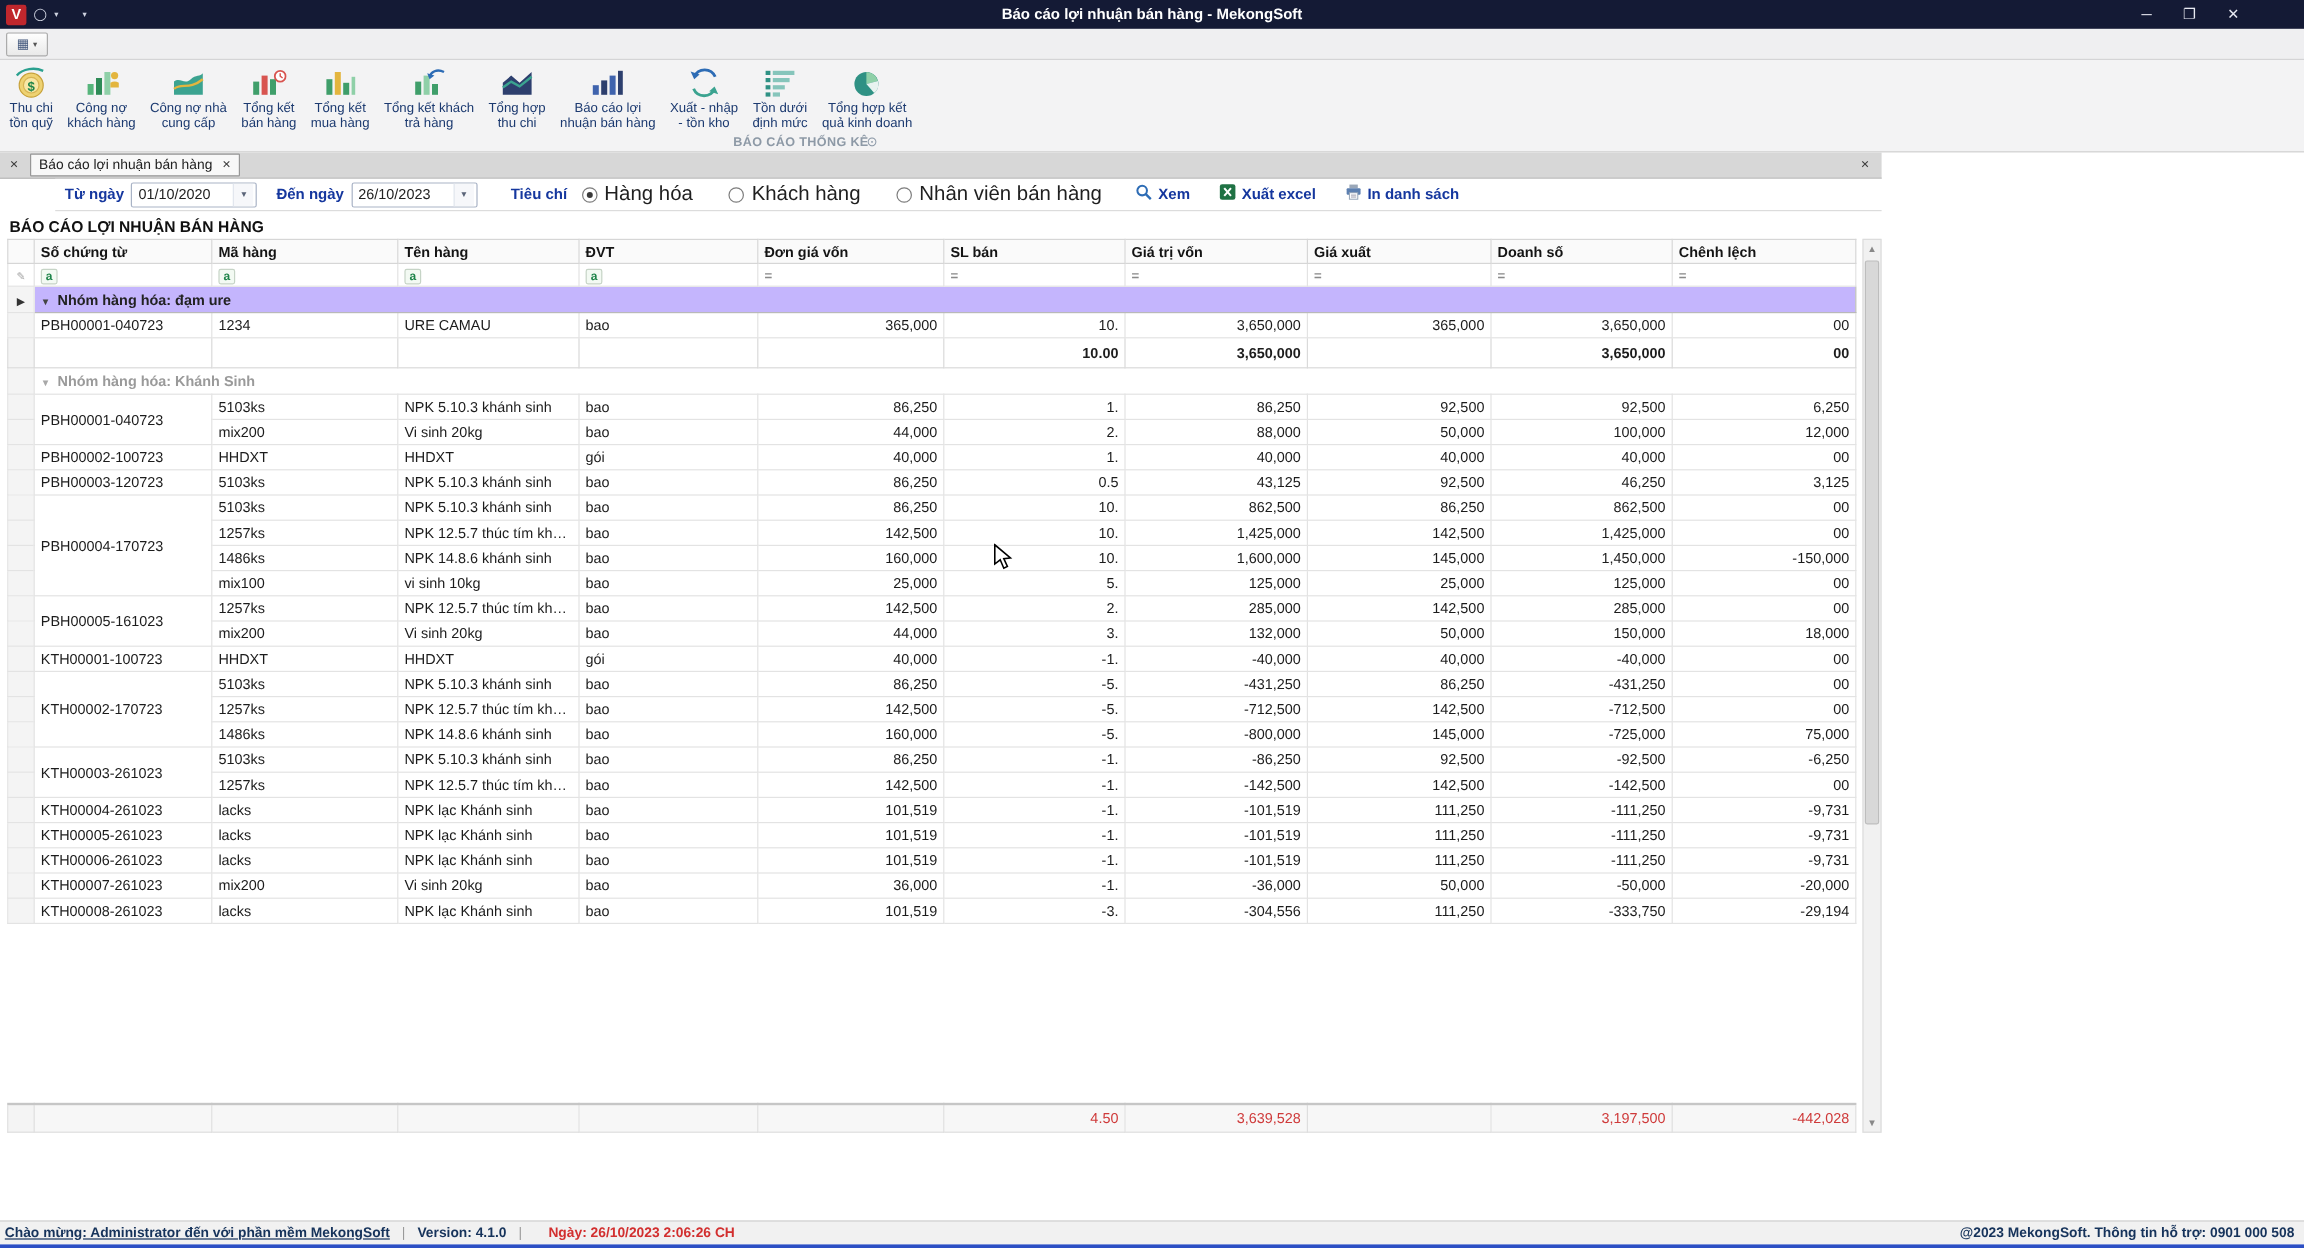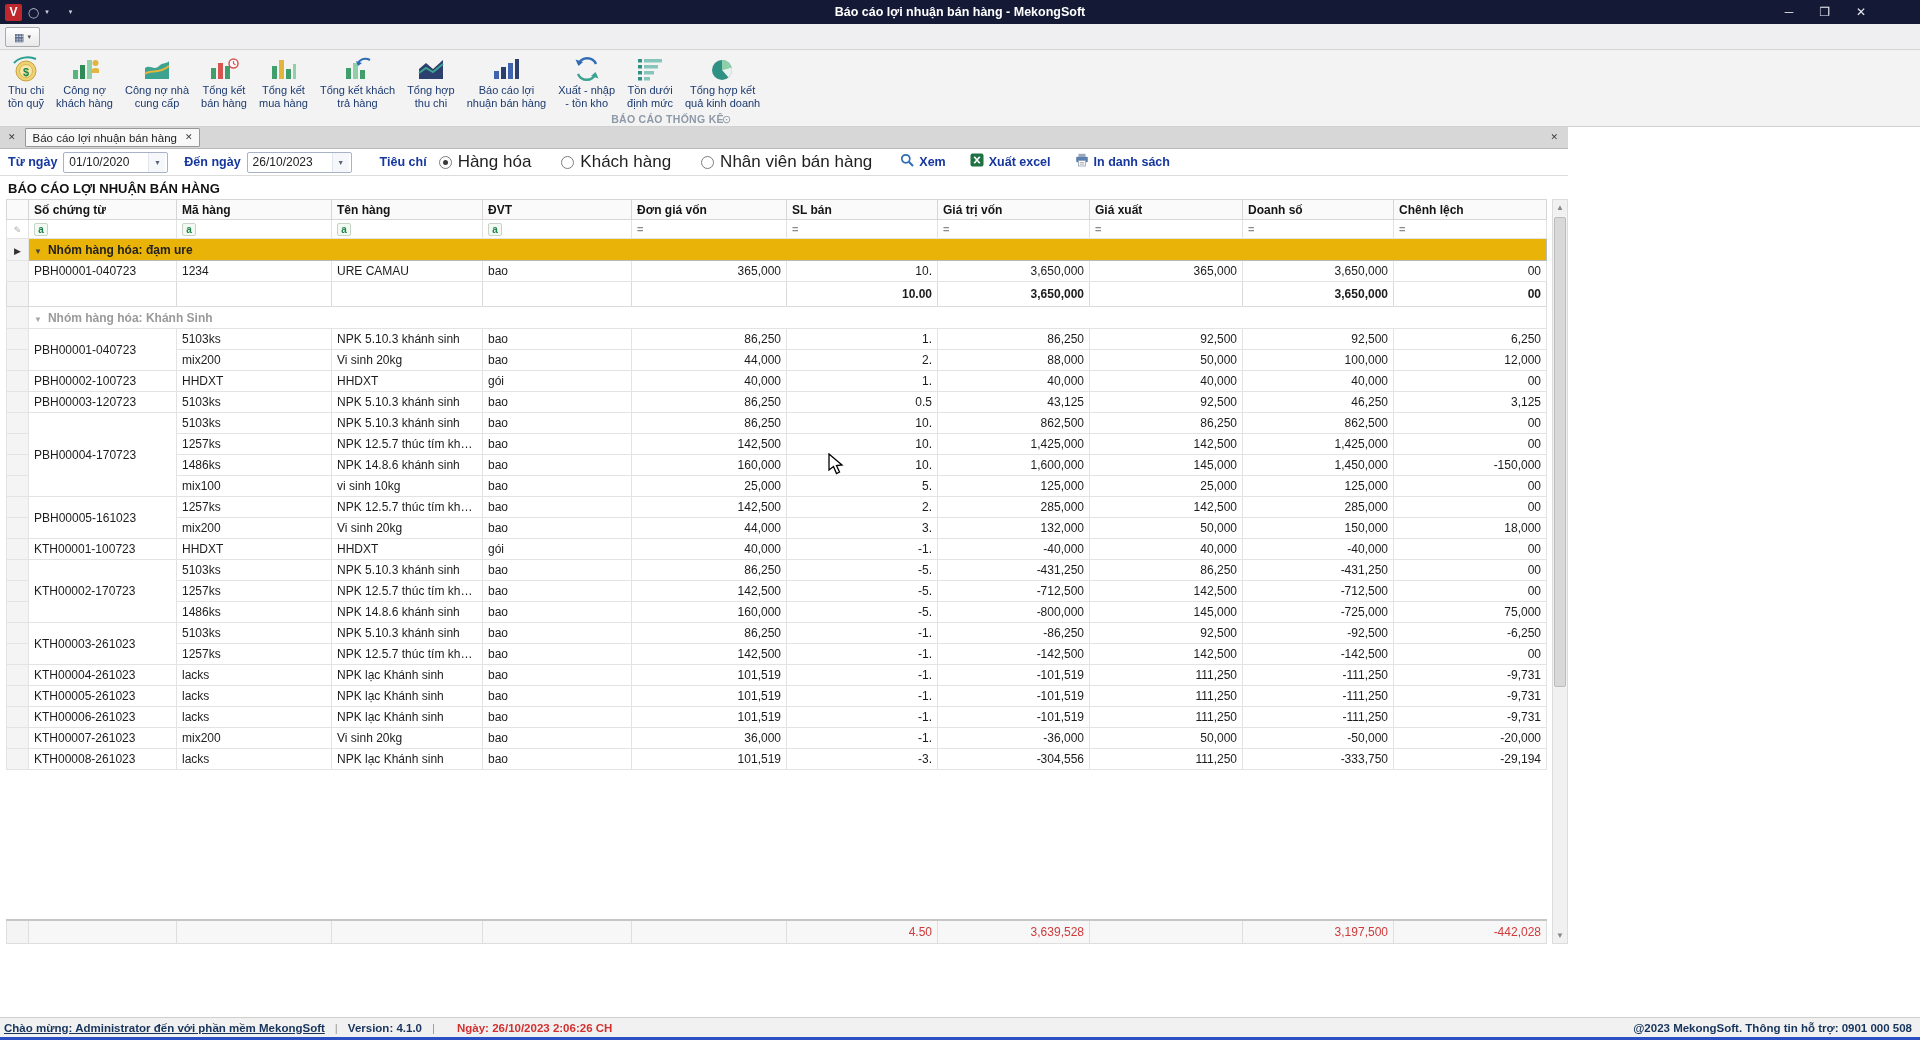--- a/index.html
+++ b/index.html
@@ -38,21 +38,21 @@
   .dialog-launcher { position:absolute; bottom:1px; left:722px; font-size:11px; color:#8a97a6; line-height:1; }
 
   
   .doc-area { width:1568px; flex:0 0 auto; background:#fff; }
   .doc-tabbar { height:22px; background:#d7d7d7; border-bottom:1px solid #b9b9b9; display:flex; align-items:center; padding:0 4px 0 8px; }
   .dt-close { color:#3c3c3c; font-size:9px; line-height:1; cursor:default; }
   .dt-close.right { margin-left:auto; margin-right:6px; }
   .doc-tab { display:flex; align-items:center; gap:8px; background:#f8f8f8; border:1px solid #979797; height:19px; margin-left:9px; padding:0 7px; font-size:11.5px; color:#222; border-radius:1px; }
 
   
-  .filter-bar { height:27px; background:#fff; border-bottom:1px solid #dcdcdc; display:flex; align-items:center; padding-left:8px; }
+  .filter-bar { height:27px; background:#fff; border-bottom:1px solid #dcdcdc; display:flex; align-items:center; padding-left:8px;margin-left:46px; }
   .flabel { color:#15379e; font-weight:bold; font-size:12.5px; flex:0 0 auto; }
   .ml16 { margin-left:16px; } .ml28 { margin-left:28px; }
   .combo { width:105px; height:21px; border:1px solid #a9b3c6; background:#fff; display:flex; align-items:center; margin-left:6px; border-radius:2px; overflow:hidden; }
   .combo-input { border:none; outline:none; width:84px; font-family:"Liberation Sans",sans-serif; font-size:12px; color:#222; padding-left:5px; background:transparent; }
   .combo-btn { width:17px; height:100%; display:flex; align-items:center; justify-content:center; font-size:7px; color:#5a6478; border-left:1px solid #e2e6ee; background:#f6f7fa; }
   .radios { display:flex; align-items:center; gap:30px; margin-left:12px; }
   .radio { display:inline-flex; align-items:center; gap:6px; font-size:17px; color:#1f1f1f; }
   .rdot { width:13px; height:13px; border:1px solid #7d7d7d; border-radius:50%; background:#fff; position:relative; flex:0 0 auto; }
   .radio.checked .rdot::after { content:''; position:absolute; left:3px; top:3px; right:3px; bottom:3px; background:#3a3a3a; border-radius:50%; }
   .actions { display:flex; align-items:center; gap:24px; margin-left:28px; }
@@ -69,21 +69,21 @@
   .frow td { height:19px; background:#fff; }
   .f-chip { display:inline-flex; align-items:center; justify-content:center; width:14px; height:13px; border:1px solid #c6d4c6; background:#f3faf3; color:#1e8449; font-weight:bold; font-size:10px; border-radius:2px; }
   .f-eq { color:#8a8a8a; font-weight:bold; font-size:11px; }
   .f-pencil { color:#a8a8a8; font-size:9px; }
   .ind { background:#f4f4f4; border-color:#d6d6d6; text-align:center; padding:0; }
   .cur { color:#333; font-size:9px; }
   .num { text-align:right; }
   .grow td { height:22px; }
   .grow td.gcell { font-weight:bold; }
   .garrow { font-size:8px; margin-right:6px; color:#444; }
-  .grow.sel td.gcell { background:#eab308; border-color:#b9b9b9; color:#222; }
+  .grow.sel td.gcell { background:#c4b5fd; border-color:#b9b9b9; color:#222; }
   .grow.unsel td.gcell { color:#9a9a9a; }
   .grow.unsel .garrow { color:#a8a8a8; }
   .drow td.doc { vertical-align:middle; }
   .srow td { font-weight:bold; height:25px; border-color:#dadada; }
   table.footer { position:absolute; left:0; bottom:0; border-top:2px solid #c6c6c6; }
   .tfrow td { background:#f7f7f7; color:#cf3a3a; height:24px; border-color:#dedede; }
   .tfrow td.ind { background:#f4f4f4; }
 
   .vscroll { position:absolute; top:0; right:0; width:16px; height:100%; background:#f1f1f1; border:1px solid #dcdcdc; display:flex; flex-direction:column; align-items:center; }
   .vs-arrow { color:#888; font-size:8px; height:15px; width:100%; display:flex; align-items:center; justify-content:center; flex:0 0 auto; }

